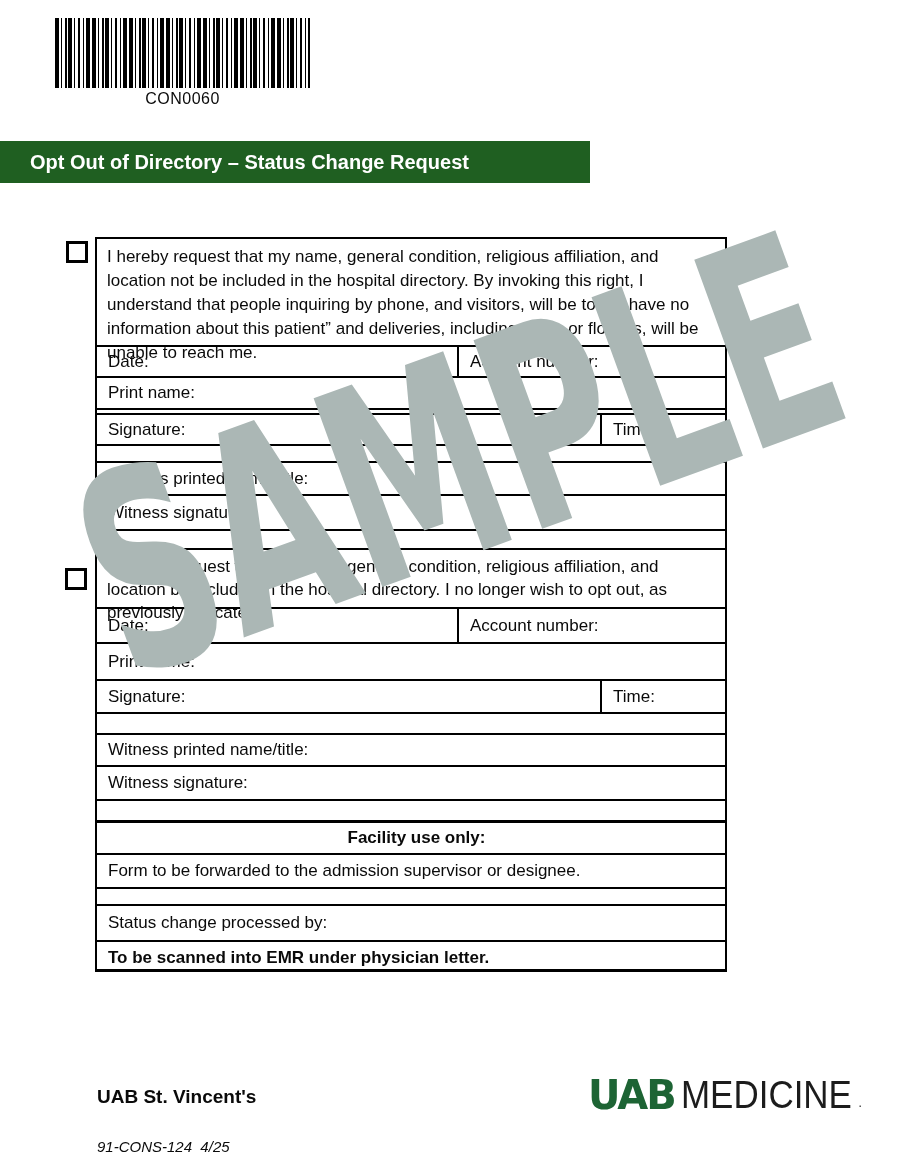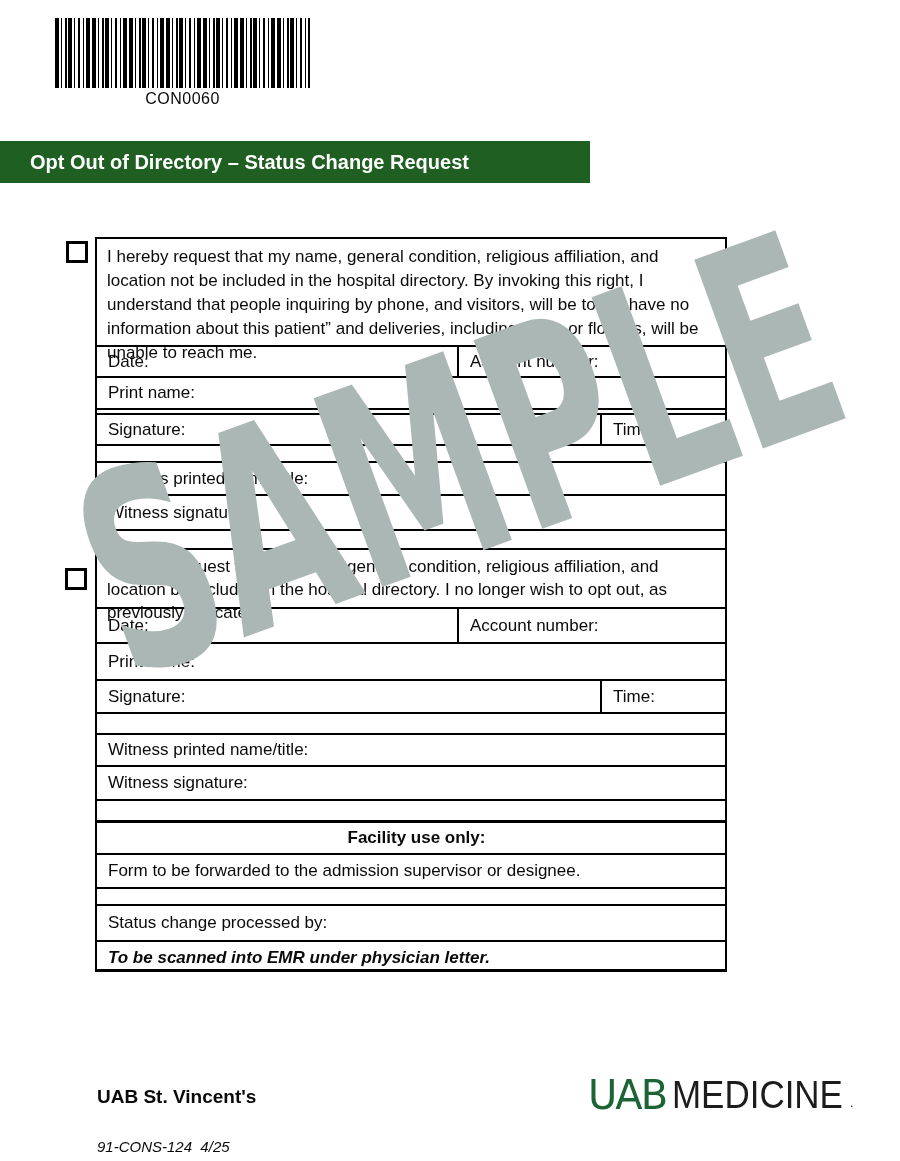--- a/index.html
+++ b/index.html
@@ -27,33 +27,33 @@
     border-bottom-width:3px;box-sizing:border-box;display:flex;flex-direction:column;font-size:17px;}
   .row{display:flex;align-items:center;border-top:2px solid #000;box-sizing:border-box;flex:none;}
   .row:first-child{border-top:none;}
   .row .cell{height:100%;display:flex;align-items:center;box-sizing:border-box;}
   .cell.split-r{border-left:2px solid #000000;}
   .lbl{padding-left:11px;}
   .para{display:block;padding:6px 10px 0 10px;line-height:24px;font-size:17px;align-items:flex-start;}
   .para2{line-height:23px;padding-top:5px;}
   .thick-top{border-top-width:3px;}
   .bold{font-weight:bold;}
-  .bolditalic{font-weight:bold;font-style:italic;}
+  .bolditalic{font-weight:bold;}
 
   
   .watermark{position:absolute;left:-40px;top:307px;width:1000px;height:300px;line-height:300px;
     text-align:center;font-family:"DejaVu Sans",sans-serif;font-weight:700;font-size:170px;
     color:#abb7b5;letter-spacing:1px;transform:rotate(-20deg) scaleY(1.62);z-index:10;
     pointer-events:none;user-select:none;white-space:nowrap;}
 
   
   .facility-name{position:absolute;left:97px;top:1086px;font-size:19px;font-weight:bold;}
   .form-code{position:absolute;left:97px;top:1138px;font-size:15px;white-space:pre;font-style:italic;}
   .logo{position:absolute;left:588px;top:1074px;height:42px;display:flex;align-items:center;}
-  .logo .uab{color:#1d6434;font-weight:400;font-size:40px;letter-spacing:-2px;font-family:"DejaVu Sans",sans-serif;}
+  .logo .uab{color:#1d6434;font-weight:700;font-size:40px;letter-spacing:-2px;font-family:"DejaVu Sans",sans-serif;}
   .logo .med{color:#1c1c1c;font-weight:500;font-size:38px;letter-spacing:0px;margin-left:6px;transform:scaleX(.92);transform-origin:left center;}
   .logo .mark{color:#1c1c1c;font-size:12px;align-self:flex-end;margin-left:-8px;margin-bottom:6px;}
 </style>
 </head>
 <body>
 
 <div class="barcode"></div>
 <div class="barcode-label">CON0060</div>
 
 <div class="titlebar">Opt Out of Directory – Status Change Request</div>

